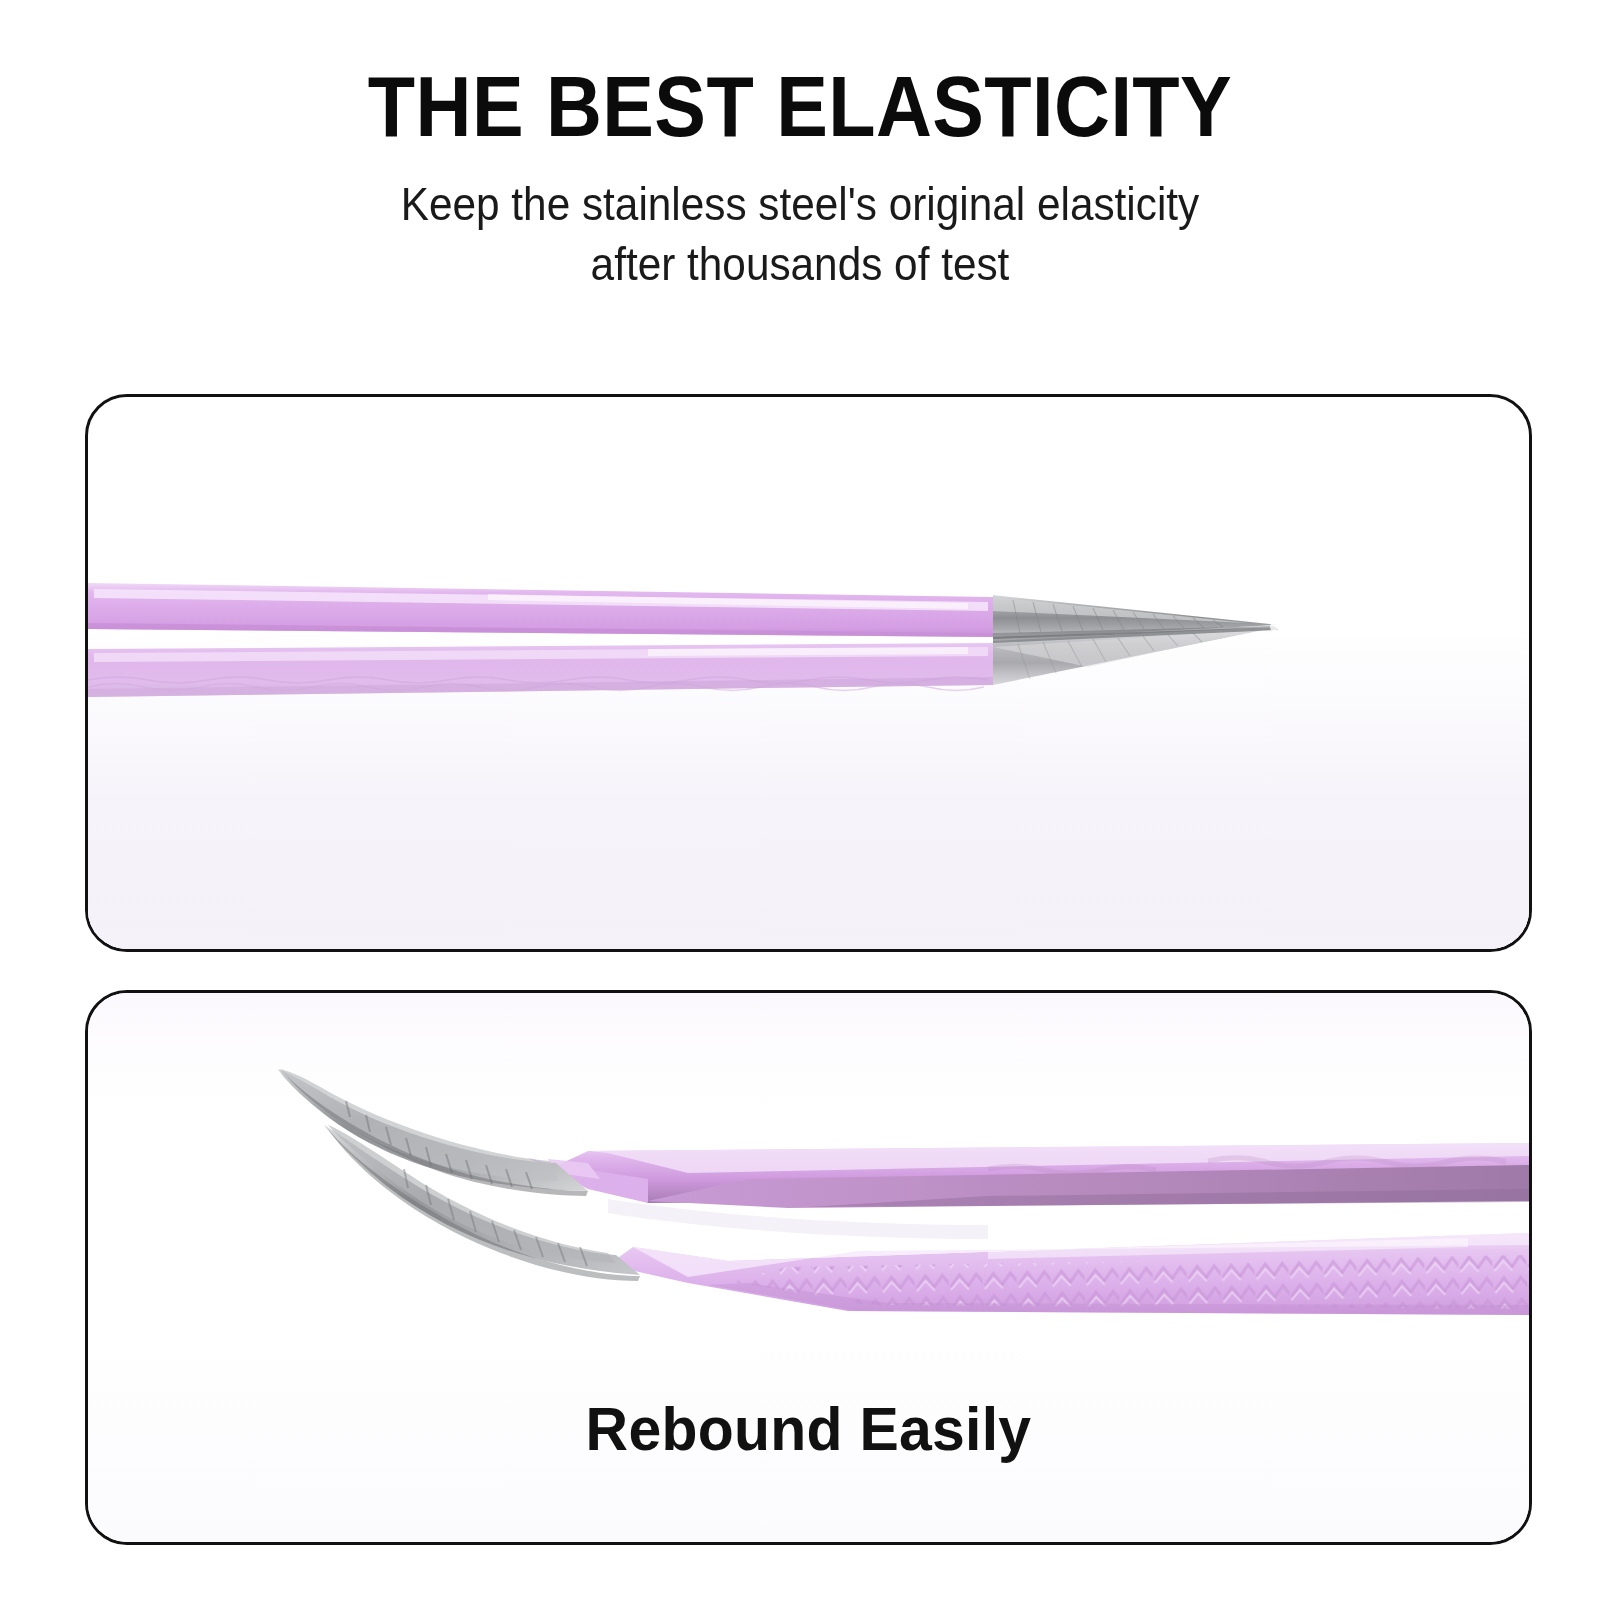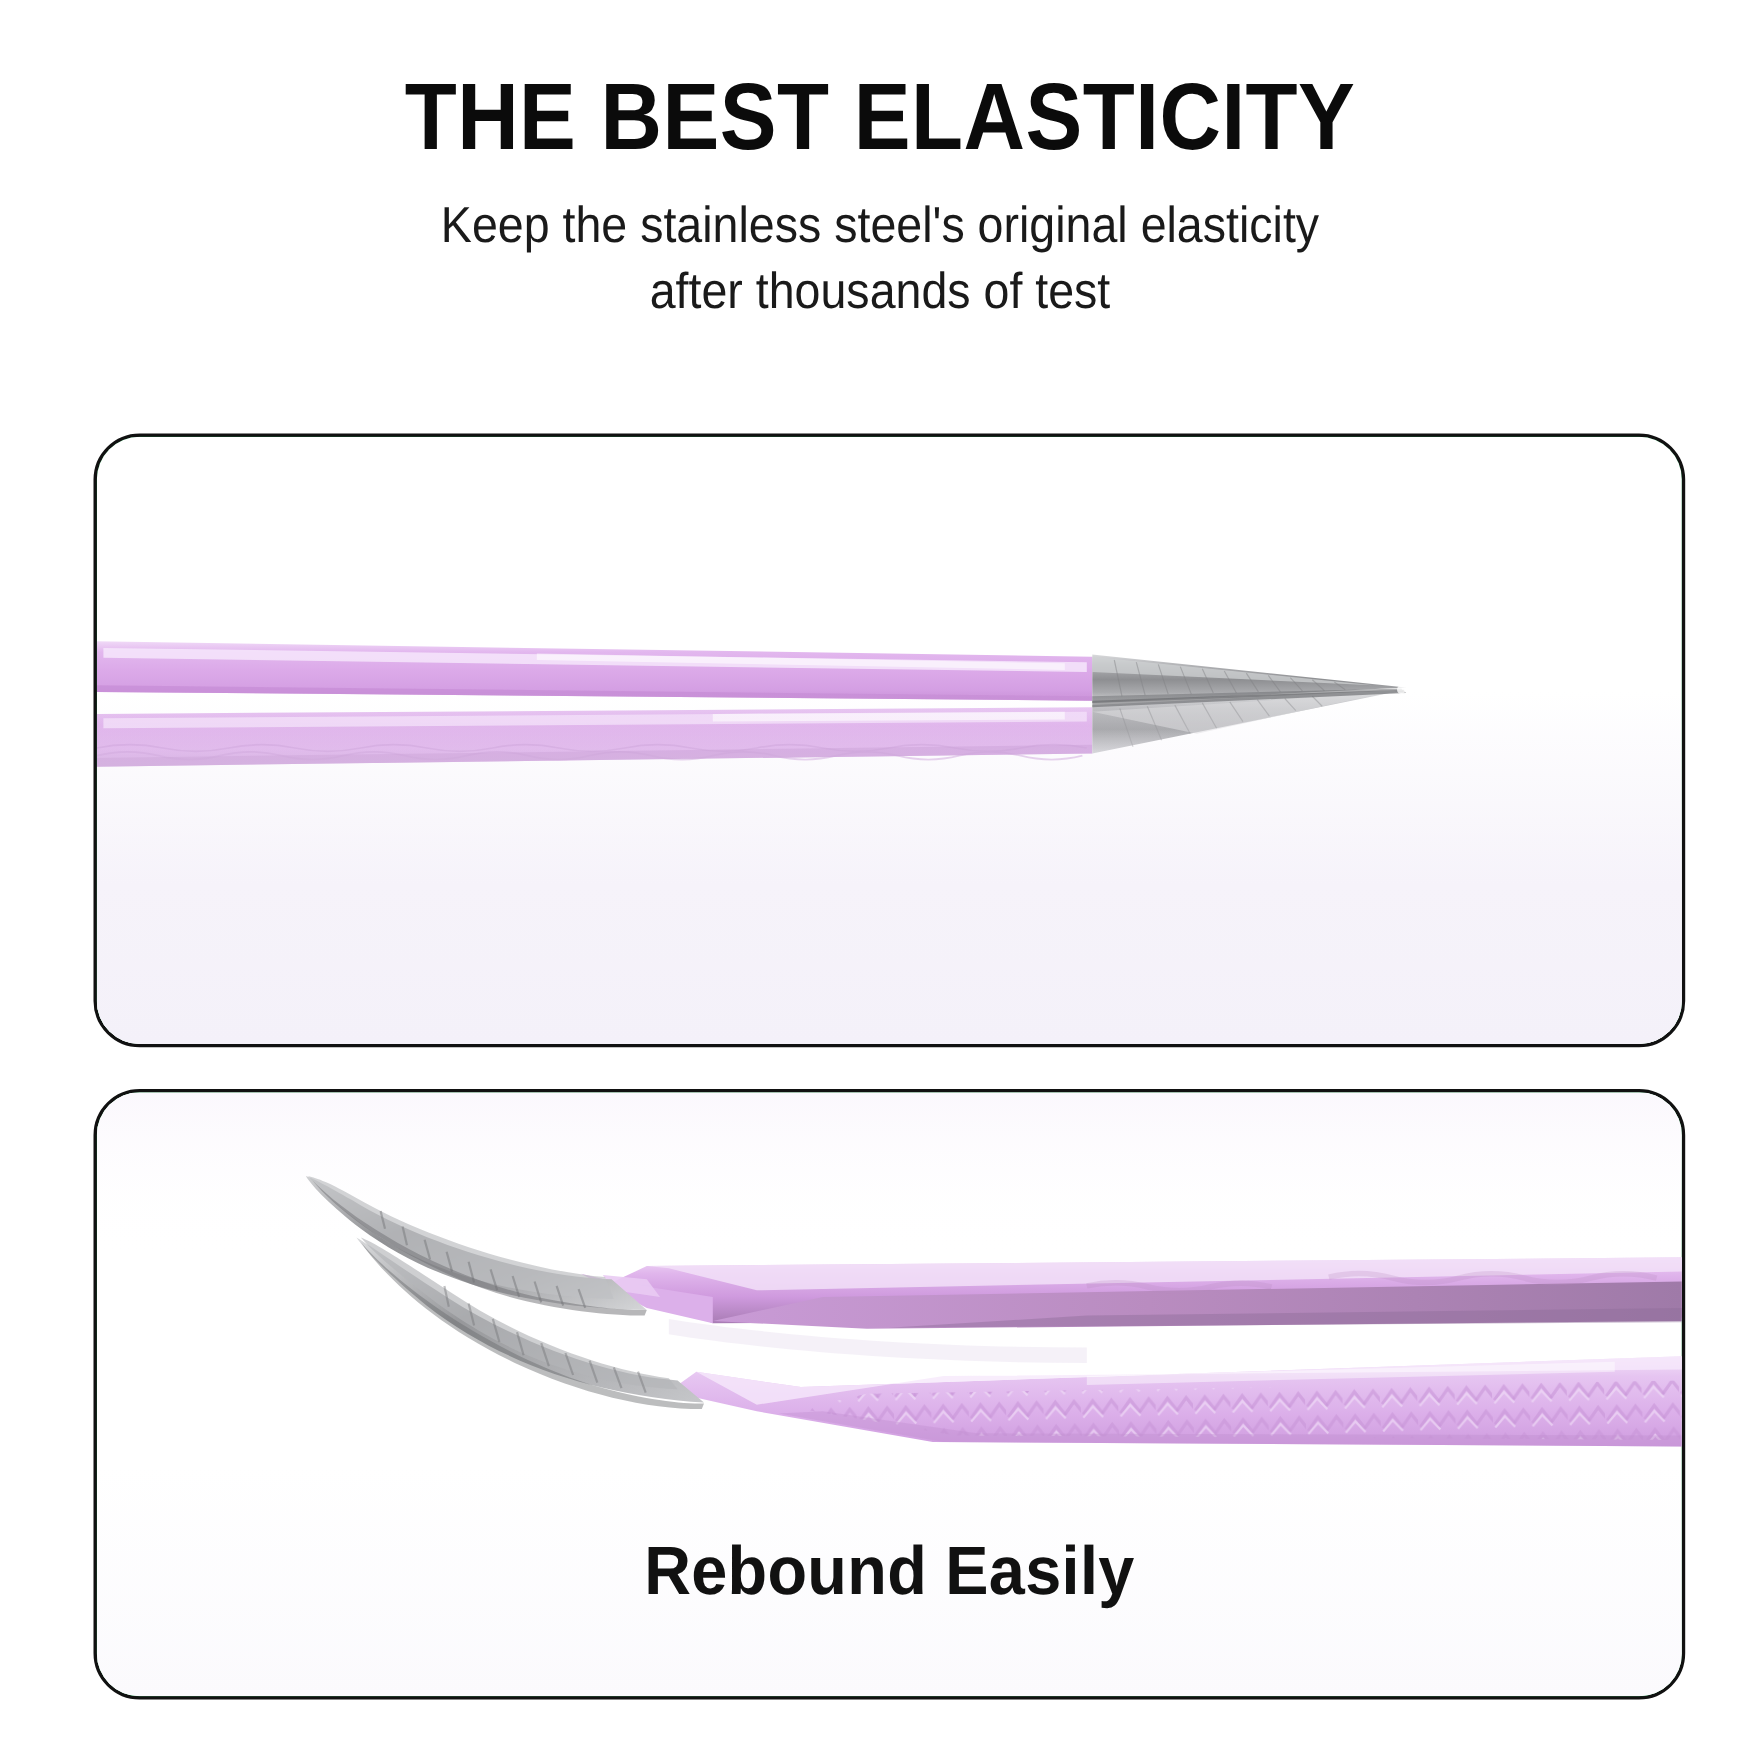--- a/index.html
+++ b/index.html
@@ -47,21 +47,21 @@
     transform:scaleX(0.92);
     transform-origin:center center;
   }
   .subheadline .line { display:block; white-space:nowrap; }
 
   
   .card {
     position:absolute;
     border:3px solid #111111;
     border-radius:42px;
-    background:#15803d;
+    background:#a3a3a3;
     overflow:hidden;
   }
 
   #card-one   { left:85px;  top:394px;  width:1447px; height:558px; }
   #card-two   { left:85px;  top:990px;  width:1447px; height:555px; }
 
   .card-wash {
     position:absolute; left:0; right:0; bottom:0; height:58%;
     background:linear-gradient(to bottom, rgba(245,242,250,0) 0%, #f6f3fa 55%, #f4f1f9 100%);
     pointer-events:none;

